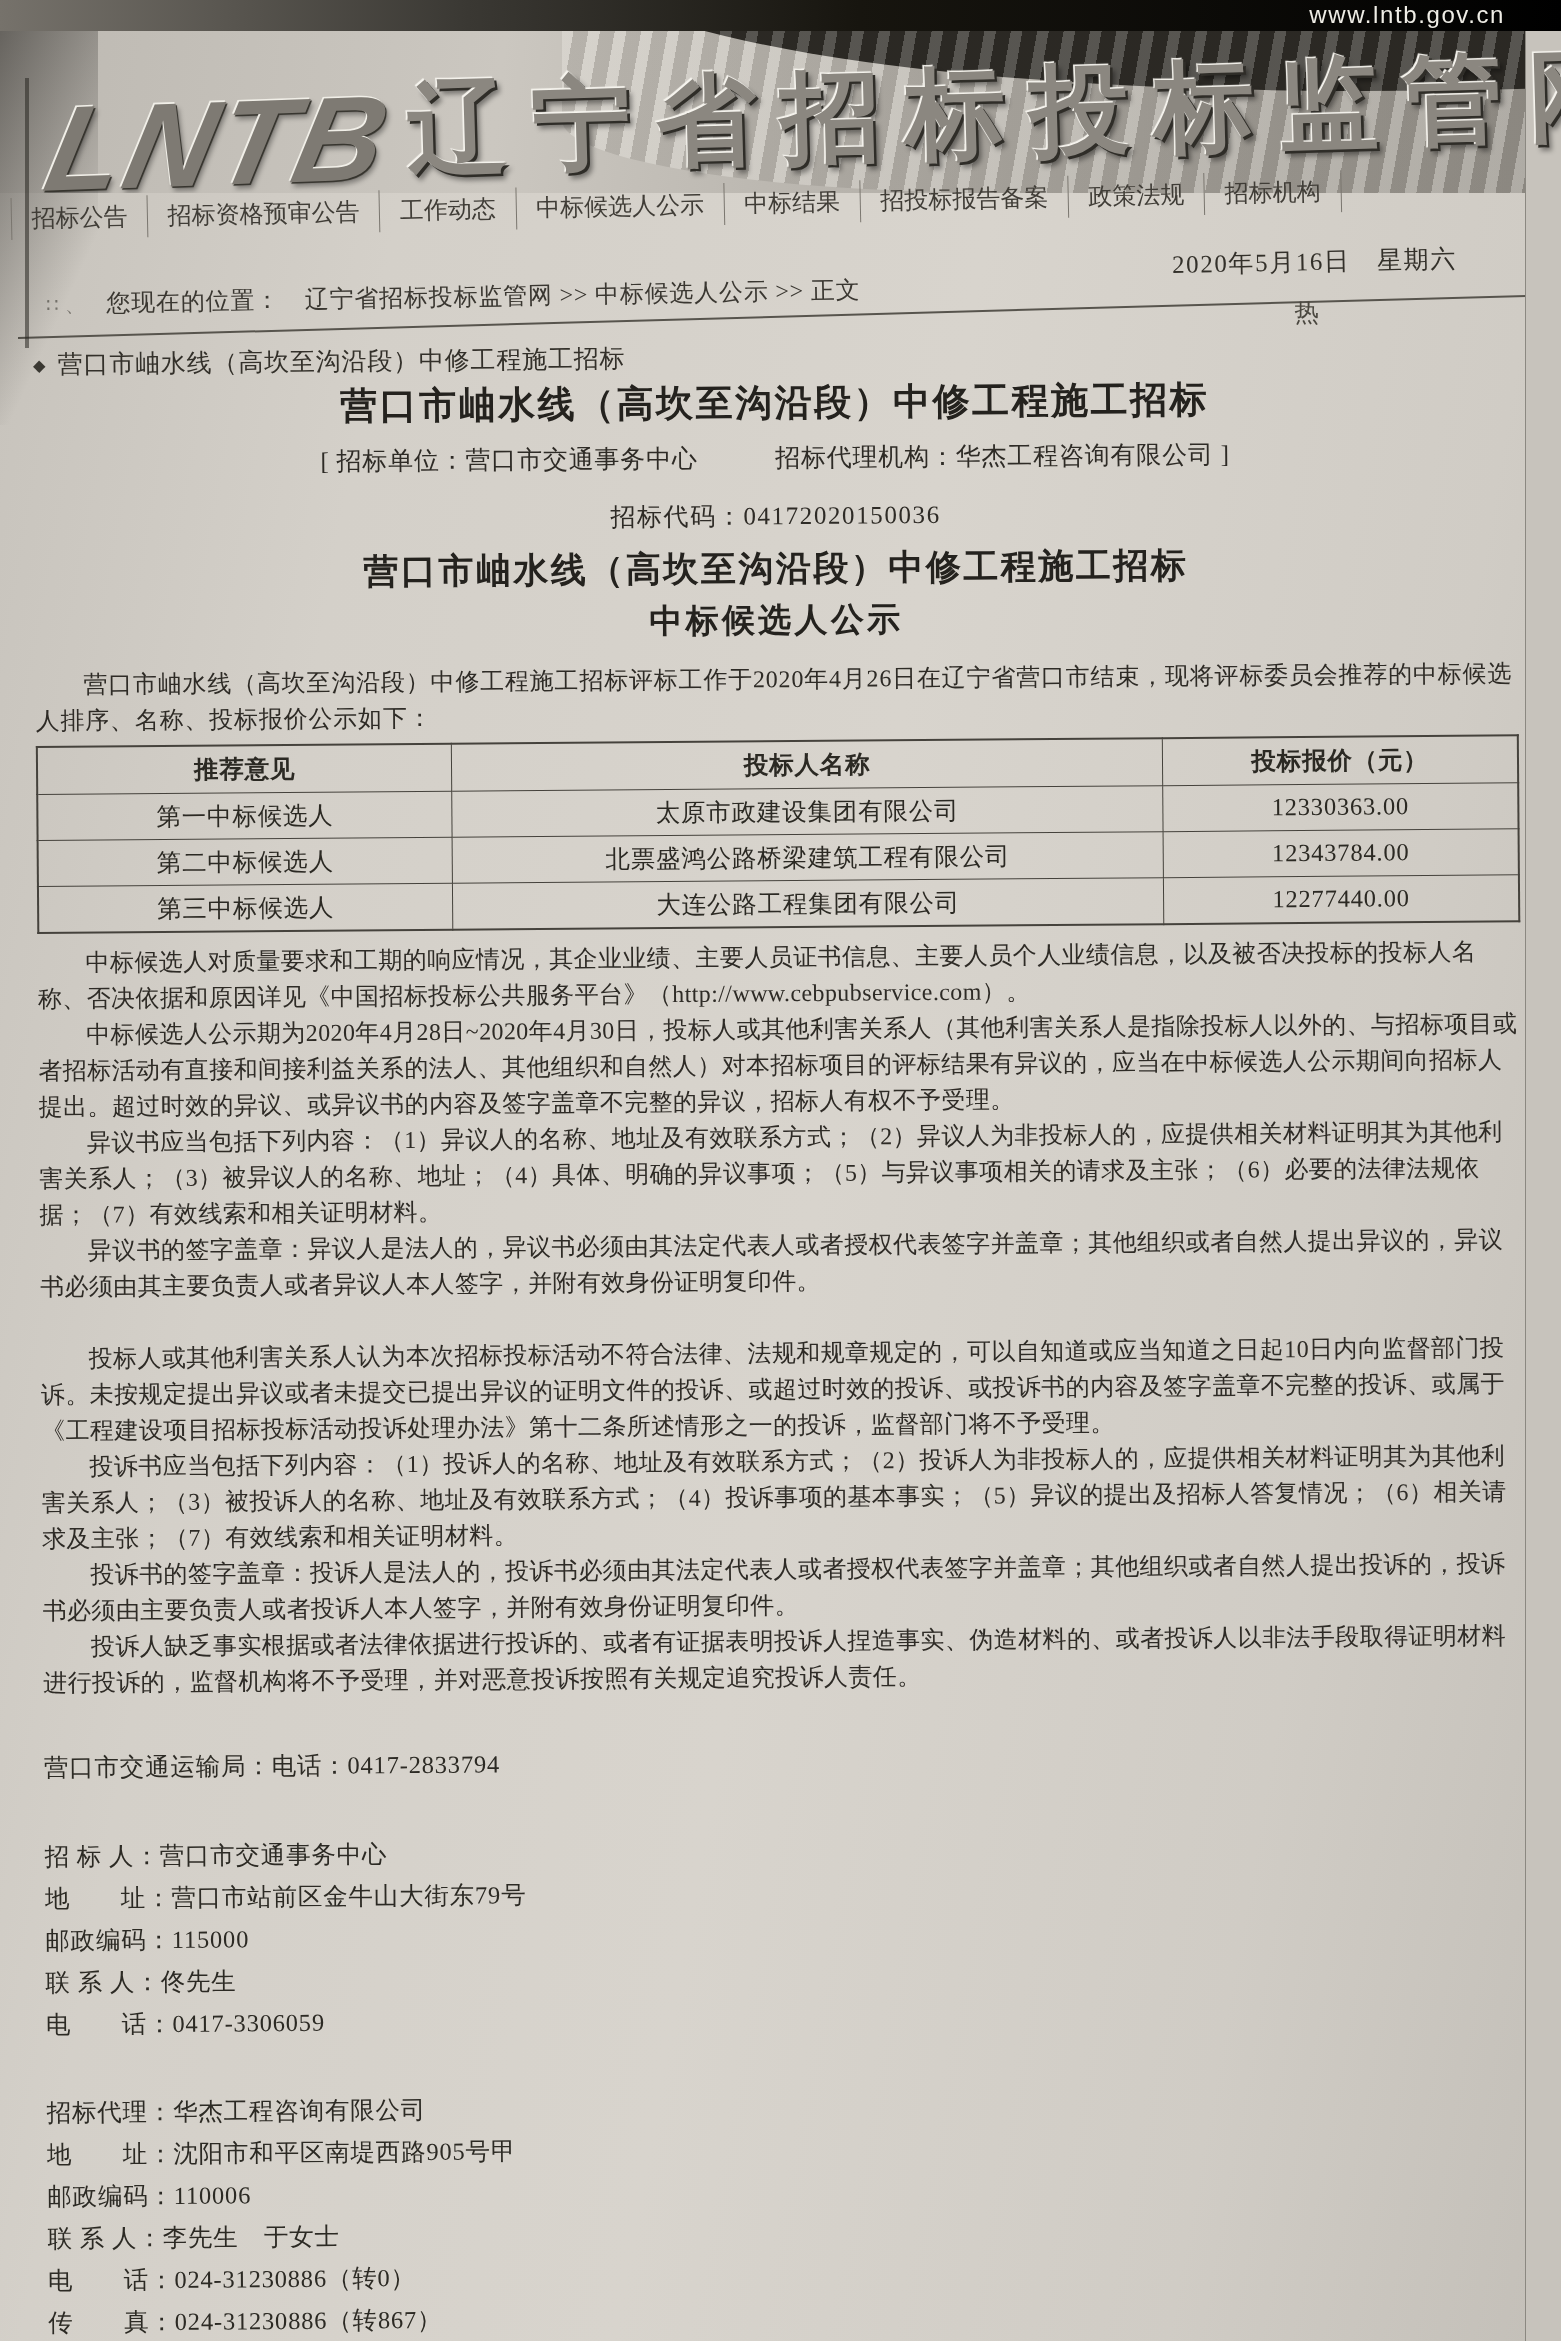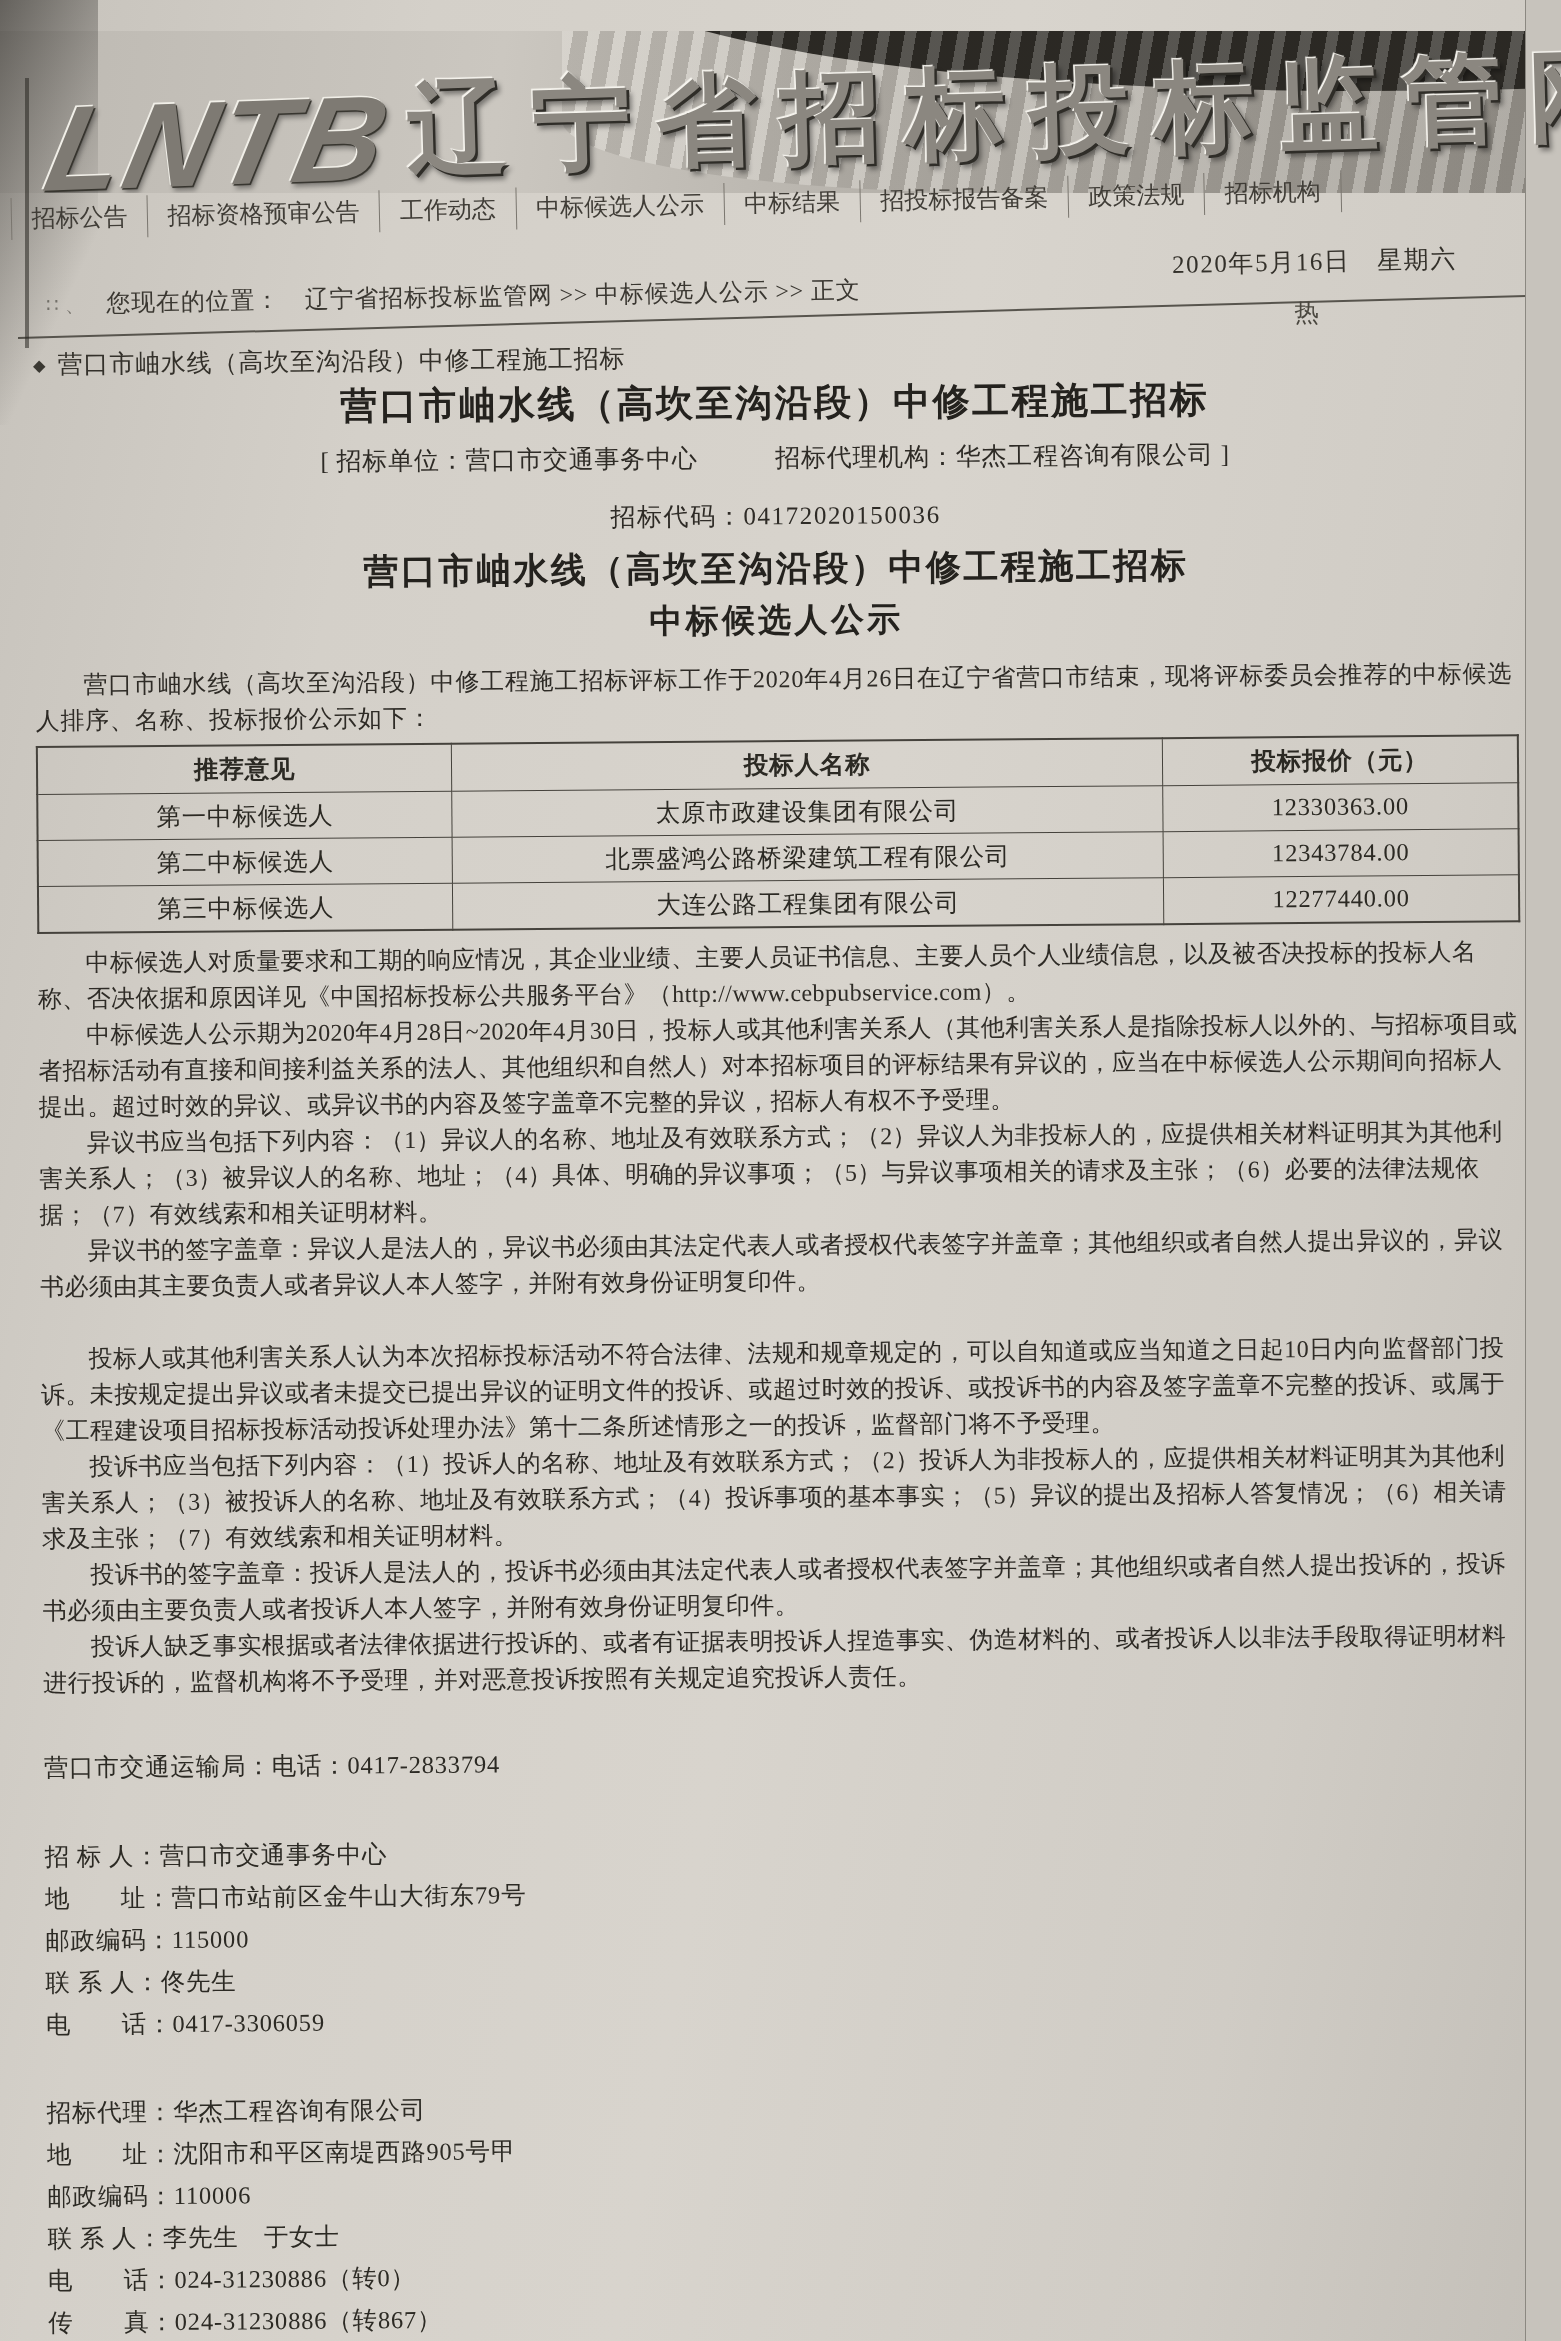--- a/index.html
+++ b/index.html
@@ -75,20 +75,23 @@
   
   .contact{margin-top:46px;font-size:24.5px;color:#2c2a24;letter-spacing:0.8px;}
   .contact .line{line-height:42px;}
   .contact .bureau{margin-bottom:47px;}
   .contact .agent-block{margin-top:46px;}
 </style>
 </head>
 <body>
 
 <div class="photo">
+  <div class="topbar">
+    <span>www.lntb.gov.cn</span>
+  </div>
 
   <div class="banner">
     <div class="swoosh"></div>
     <div class="stripes"></div>
     <div class="logo">LNTB</div>
     <div class="site-title">辽宁省招标投标监管网</div>
   </div>
 
   <div class="nav">
     <span class="item">招标公告</span><span class="item">招标资格预审公告</span><span class="item">工作动态</span><span class="item">中标候选人公示</span><span class="item">中标结果</span><span class="item">招投标报告备案</span><span class="item">政策法规</span><span class="item">招标机构</span>

